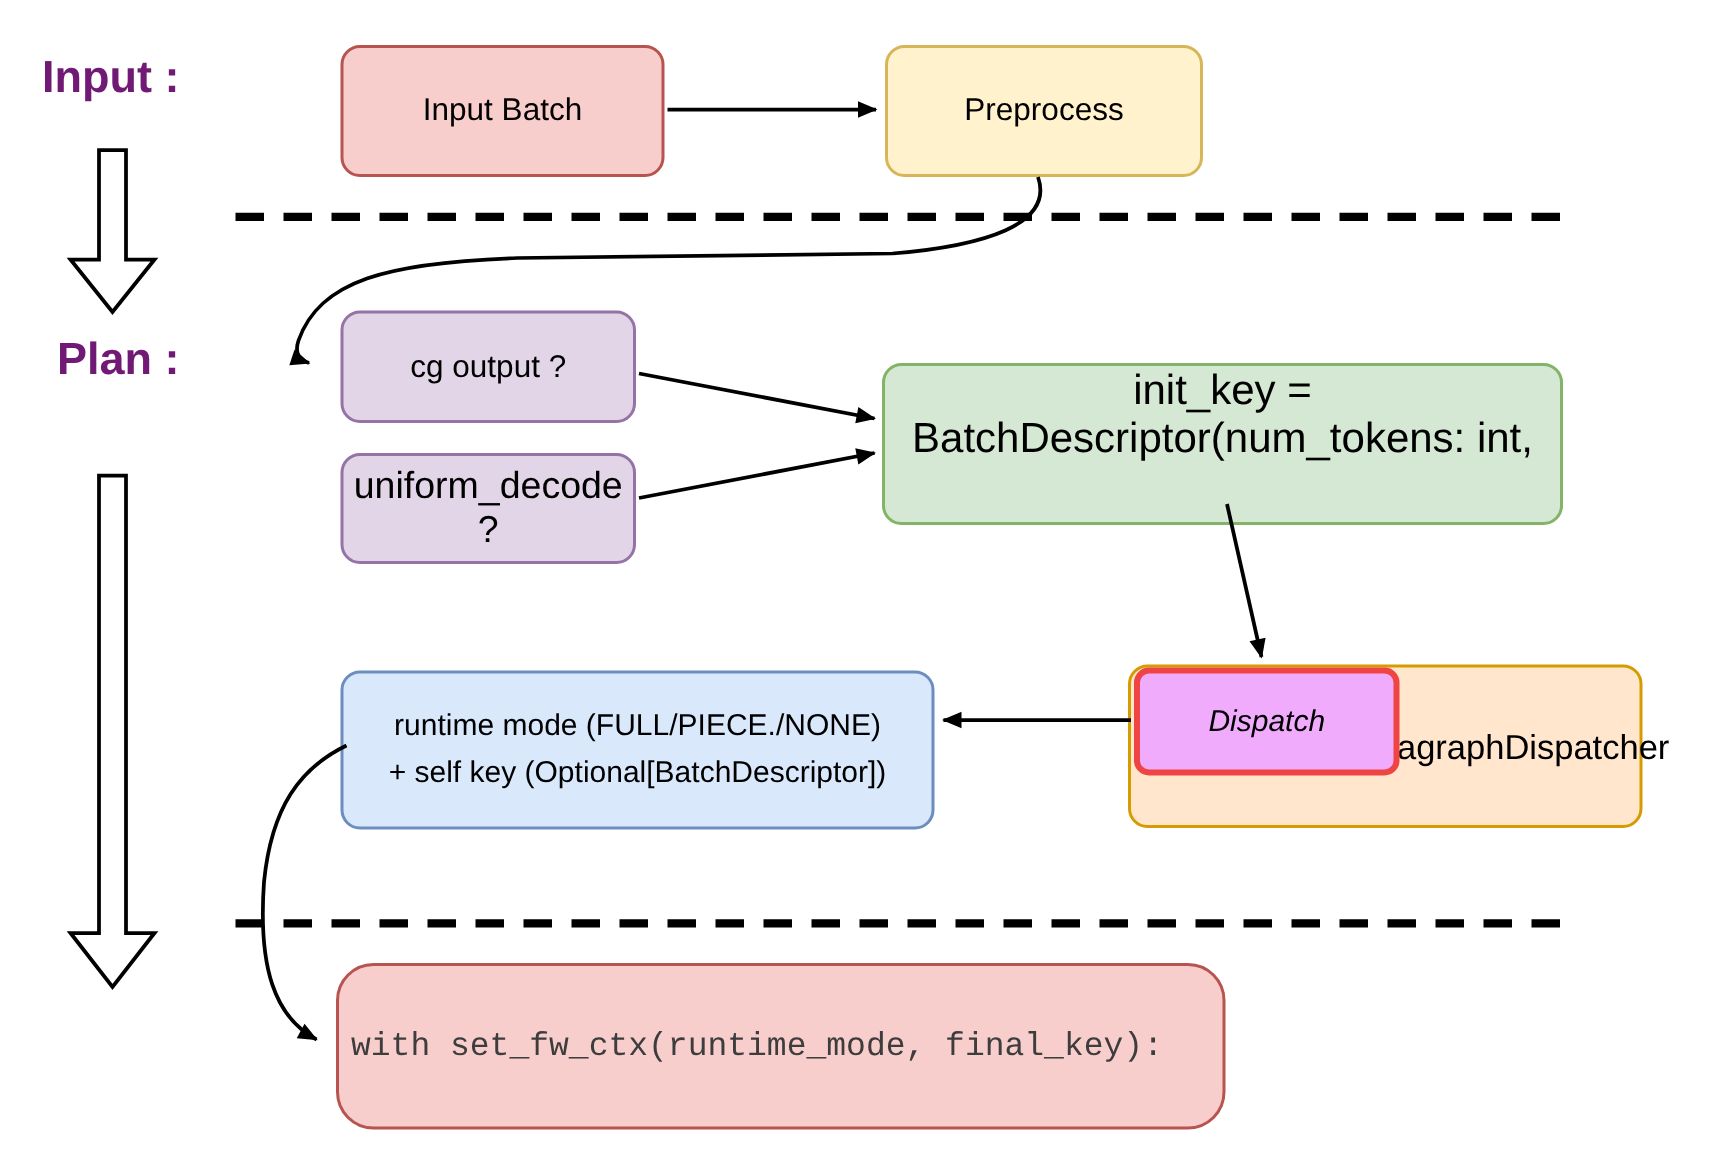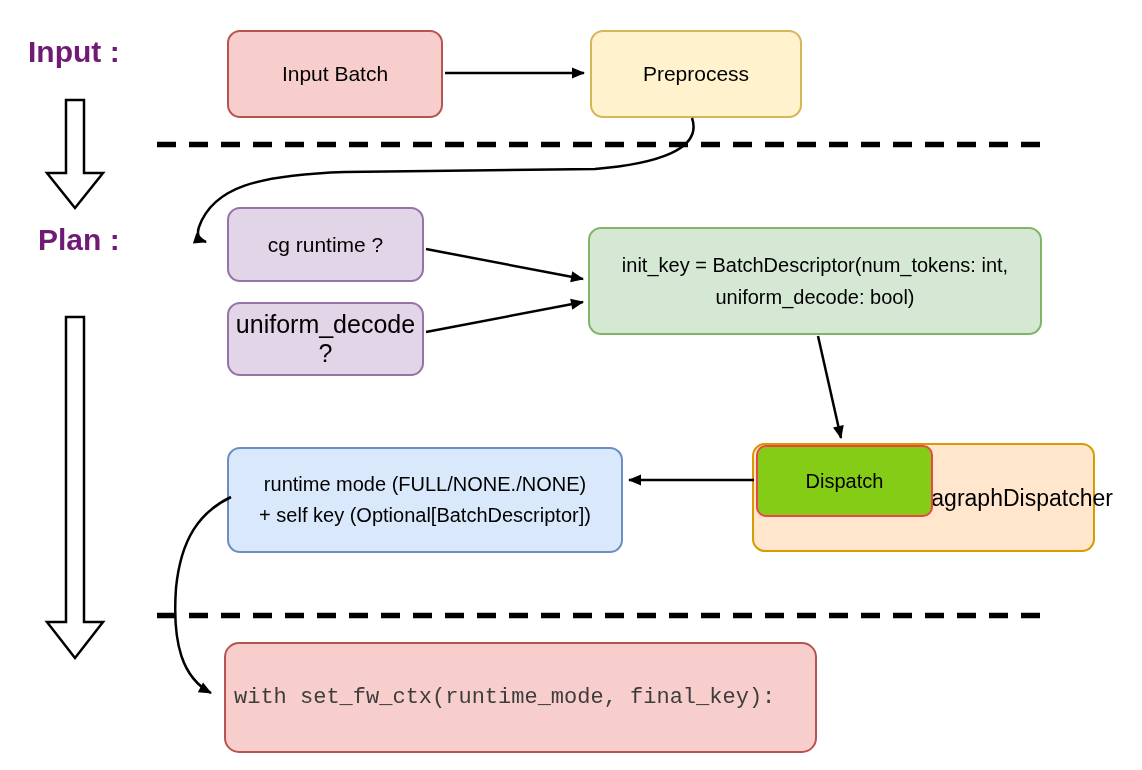--- a/index.html
+++ b/index.html
@@ -29,43 +29,43 @@
     text-align:center;
     color:#000;
   }
   .node .line{display:block;}
   .red    {background:#f8cecc;border:2px solid #b85450;}
   .yellow {background:#fff2cc;border:2px solid #d6b656;}
   .purple {background:#e1d5e7;border:2px solid #9673a6;}
   .green  {background:#d5e8d4;border:2px solid #82b366;}
   .blue   {background:#dae8fc;border:2px solid #6c8ebf;}
   .orange {background:#ffe6cc;border:2px solid #d79b00;}
-  .peach  {background:#84cc16;border:2px solid #ef4444;}
+  .peach  {background:#f0abfc;border:4px solid #ef4444;font-style:italic;}
 
   #node-input-batch    {left:227px;top:30px;width:216px;height:88px;font-size:21px;}
   #node-preprocess     {left:590px;top:30px;width:212px;height:88px;font-size:21px;}
   #node-cg-padding     {left:227px;top:207px;width:197px;height:75px;font-size:21px;}
   #node-uniform-decode {left:227px;top:302px;width:197px;height:74px;font-size:25px;}
-  #node-init-key       {left:588px;top:227px;width:454px;height:108px;font-size:20px;line-height:32px;}
+  #node-init-key       {left:588px;top:242px;width:454px;height:108px;font-size:28px;line-height:32px;justify-content:space-between;}
   #node-runtime-mode   {left:227px;top:447px;width:396px;height:106px;font-size:20px;line-height:31px;}
   #node-cudagraph      {left:752px;top:443px;width:343px;height:109px;}
   #node-dispatch       {left:756px;top:445px;width:177px;height:72px;font-size:20px;border-radius:10px;z-index:3;}
   #cudagraph-label{
     position:absolute;right:6px;top:0;bottom:0;width:172px;
     display:flex;flex-direction:row;align-items:center;justify-content:center;
     font-size:23px;line-height:32px;
   }
   #node-execute-code{
     left:224px;top:642px;width:593px;height:111px;
     font-family:"Liberation Mono", monospace;
     font-size:22px;line-height:33px;
     color:#3d3d3d;
     align-items:flex-start;
     padding-left:8px;
-    border-radius:15px;
+    border-radius:25px;
   }
   #node-execute-code .line{white-space:pre;}
   #edge-layer{
     position:absolute;left:0;top:0;width:1142px;height:770px;
     z-index:5;pointer-events:none;
   }
 </style>
 </head>
 <body>
 
@@ -76,34 +76,33 @@
 
   <div class="node red" id="node-input-batch">
     <span class="line">Input Batch</span>
   </div>
 
   <div class="node yellow" id="node-preprocess">
     <span class="line">Preprocess</span>
   </div>
 
   <div class="node purple" id="node-cg-padding">
-    <span class="line">cg runtime ?</span>
+    <span class="line">cg output ?</span>
   </div>
 
   <div class="node purple" id="node-uniform-decode">
     <span class="line">uniform_decode ?</span>
   </div>
 
   <div class="node green" id="node-init-key">
     <span class="line">init_key = BatchDescriptor(num_tokens: int,</span>
-    <span class="line">uniform_decode: bool)</span>
   </div>
 
   <div class="node blue" id="node-runtime-mode">
-    <span class="line">runtime mode (FULL/NONE./NONE)</span>
+    <span class="line">runtime mode (FULL/PIECE./NONE)</span>
     <span class="line">+ self key (Optional[BatchDescriptor])</span>
   </div>
 
   <div class="node orange" id="node-cudagraph">
     <div id="cudagraph-label">
       <span class="line">Cudagraph</span>
       <span class="line">Dispatcher</span>
     </div>
   </div>
 

